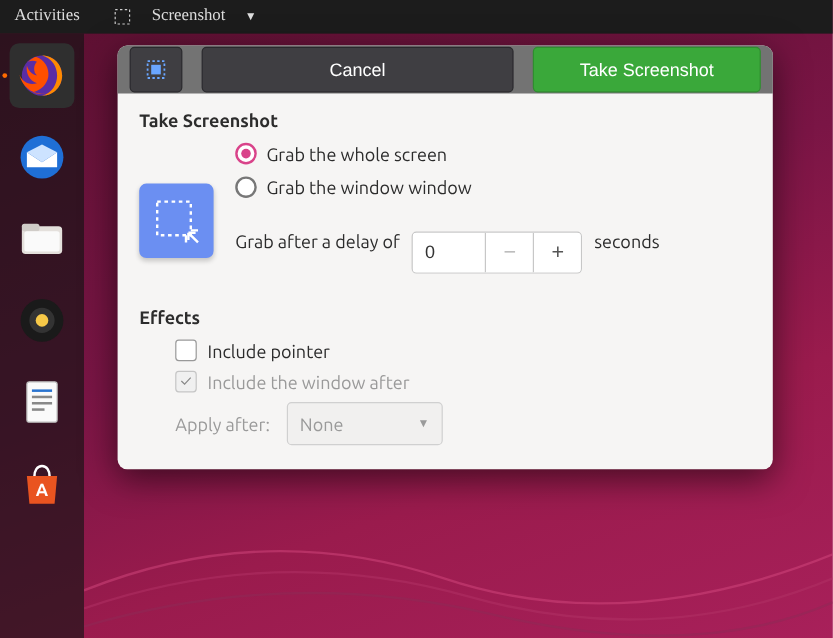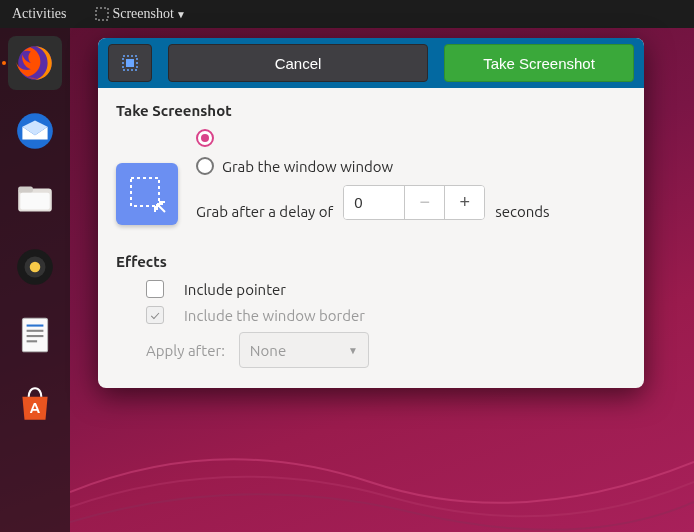--- a/index.html
+++ b/index.html
@@ -7,21 +7,21 @@
     width: 694px; height: 532px;
     font-family: Ubuntu, "Segoe UI", sans-serif;
     background: linear-gradient(160deg, #5a1030 0%, #7a1545 45%, #9a1b4d 70%, #a8205a 100%);
     position: relative; overflow: hidden;
   }
   .topbar {
     height: 28px; background: #1c1c1c; color: #ddd;
     display: flex; align-items: center; padding: 0 12px; font-size: 14px; font-family: Liberation Serif, serif;
   }
   .topbar .activities { margin-right: 28px; cursor: pointer; }
-  .topbar .app-indicator { display: flex; align-items: center; gap: 2px; cursor: pointer; }
+  .topbar .app-indicator { display: flex; align-items: center; gap: 16px; cursor: pointer; }
   .topbar .app-indicator svg { width: 16px; height: 16px; }
   .dock {
     position: absolute; left: 0; top: 28px; bottom: 0; width: 70px;
     background: rgba(20,20,20,0.65); display: flex; flex-direction: column;
     align-items: center; padding-top: 8px; gap: 14px;
   }
   .dock-item {
     width: 54px; height: 54px; display: flex; align-items: center; justify-content: center;
     border-radius: 8px; cursor: pointer;
   }
@@ -31,21 +31,21 @@
   .dock-item.firefox::before {
     content: ""; position: absolute; left: 2px; width: 4px; height: 4px;
     background: #ff6a00; border-radius: 50%;
   }
   .dialog {
     position: absolute; left: 98px; top: 38px; width: 546px;
     background: #f6f5f4; border-radius: 8px;
     box-shadow: 0 8px 28px rgba(0,0,0,.55);
   }
   .dialog-header {
-    height: 50px; background: #0369a1; border-radius: 8px 8px 0 0;
+    height: 40px; background: #737373; border-radius: 8px 8px 0 0;
     display: flex; align-items: center; padding: 0 10px; gap: 16px;
   }
   .hdr-btn {
     height: 38px; border-radius: 4px; border: none;
     font-size: 15px; color: #fff; cursor: pointer;
     display: flex; align-items: center; justify-content: center;
   }
   .hdr-icon {
     width: 44px; background: #3f3e42; border: 1px solid #2a292d;
   }
@@ -62,34 +62,34 @@
     box-shadow: 0 2px 4px rgba(0,0,0,.2);
   }
   .options { display: flex; flex-direction: column; gap: 10px; }
   .radio-row { display: flex; align-items: center; gap: 8px; cursor: pointer; }
   .radio {
     width: 18px; height: 18px; border: 2px solid #777; border-radius: 50%;
     display: flex; align-items: center; justify-content: center; background:#fff;
   }
   .radio.checked { border-color: #d9438a; }
   .radio.checked::after { content:""; width: 8px; height: 8px; background:#d9438a; border-radius:50%; }
-  .delay-row { display: flex; align-items: flex-end; gap: 10px; margin-top: 0; }
+  .delay-row { display: flex; align-items: flex-start; gap: 10px; margin-top: 18px; }
   .spin {
     display: flex; border: 1px solid #c7c7c7; border-radius: 4px; overflow: hidden; background:#fff;
   }
   .spin input {
     width: 60px; border: none; padding: 8px 10px; font-size: 15px; outline: none; color:#333;
   }
   .spin button {
     width: 40px; background: #fff; border: none; border-left: 1px solid #c7c7c7;
     font-size: 18px; cursor: pointer; color:#555;
   }
   .spin button:first-of-type { color: #bbb; cursor: default; }
   .effects { margin-top: 28px; }
-  .check-row { display: flex; align-items: center; gap: 20px; margin: 8px 0 8px 30px; }
+  .check-row { display: flex; align-items: center; gap: 9px; margin: 8px 0 8px 30px; }
   .check-row.disabled { color: #9a9a9a; }
   .checkbox {
     width: 18px; height: 18px; border: 1px solid #999; border-radius: 3px; background:#fff;
     display:flex; align-items:center; justify-content:center;
   }
   .check-row.disabled .checkbox { border-color:#c5c5c5; background:#f0f0f0;}
   .checkbox.checked::after { content:"✓"; font-size:13px; color:#888; }
   .effect-row { display: flex; align-items: center; gap: 14px; margin: 8px 0 0 30px; color:#9a9a9a;}
   .combo {
     display: flex; align-items: center; justify-content: space-between;
@@ -181,20 +181,21 @@
           <rect x="4" y="4" width="28" height="28" fill="none" stroke="#fff" stroke-width="2" stroke-dasharray="3 3"></rect>
           <path d="M30 30h6M30 30v6M30 30l8 8" stroke="#fff" stroke-width="2" fill="none"></path>
           <line x1="32" y1="28" x2="38" y2="28" stroke="#fff" stroke-width="2"></line>
           <line x1="28" y1="32" x2="28" y2="38" stroke="#fff" stroke-width="2"></line>
         </svg>
       </div>
 
       <div class="options">
         <div class="radio-row">
           <span class="radio checked"></span>
+          <span>Grab the whole screen</span>
         </div>
         <div class="radio-row">
           <span class="radio"></span>
           <span>Grab the window window</span>
         </div>
 
         <div class="delay-row">
           <span>Grab after a delay of</span>
           <div class="spin">
             <input value="0" style="">
@@ -209,21 +210,21 @@
     <div class="effects">
       <div class="section-title">Effects</div>
 
       <div class="check-row">
         <span class="checkbox"></span>
         <span>Include pointer</span>
       </div>
 
       <div class="check-row disabled">
         <span class="checkbox checked"></span>
-        <span>Include the window border</span>
+        <span>Include the window after</span>
       </div>
 
       <div class="effect-row">
         <span>Apply after:</span>
         <div class="combo">
           <span>None</span>
           <span style="font-size:10px;">▼</span>
         </div>
       </div>
     </div>

